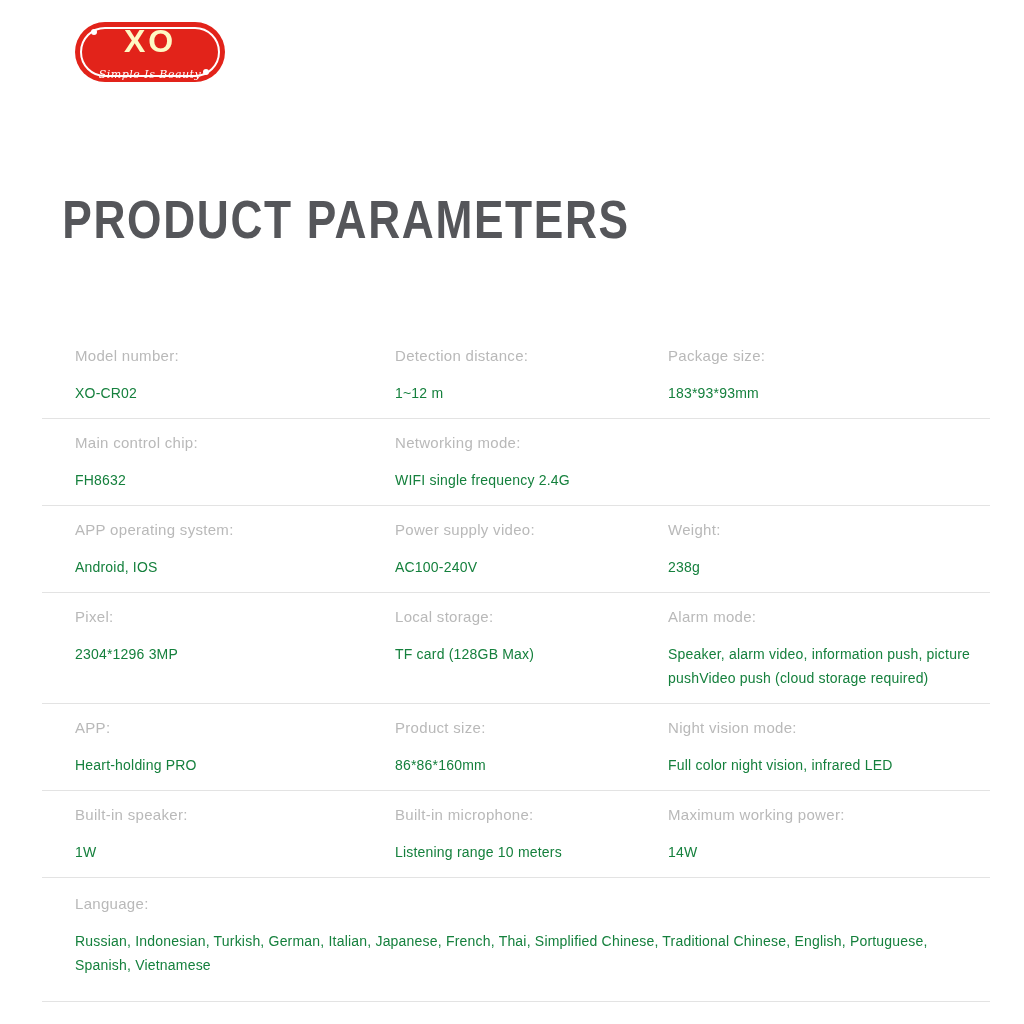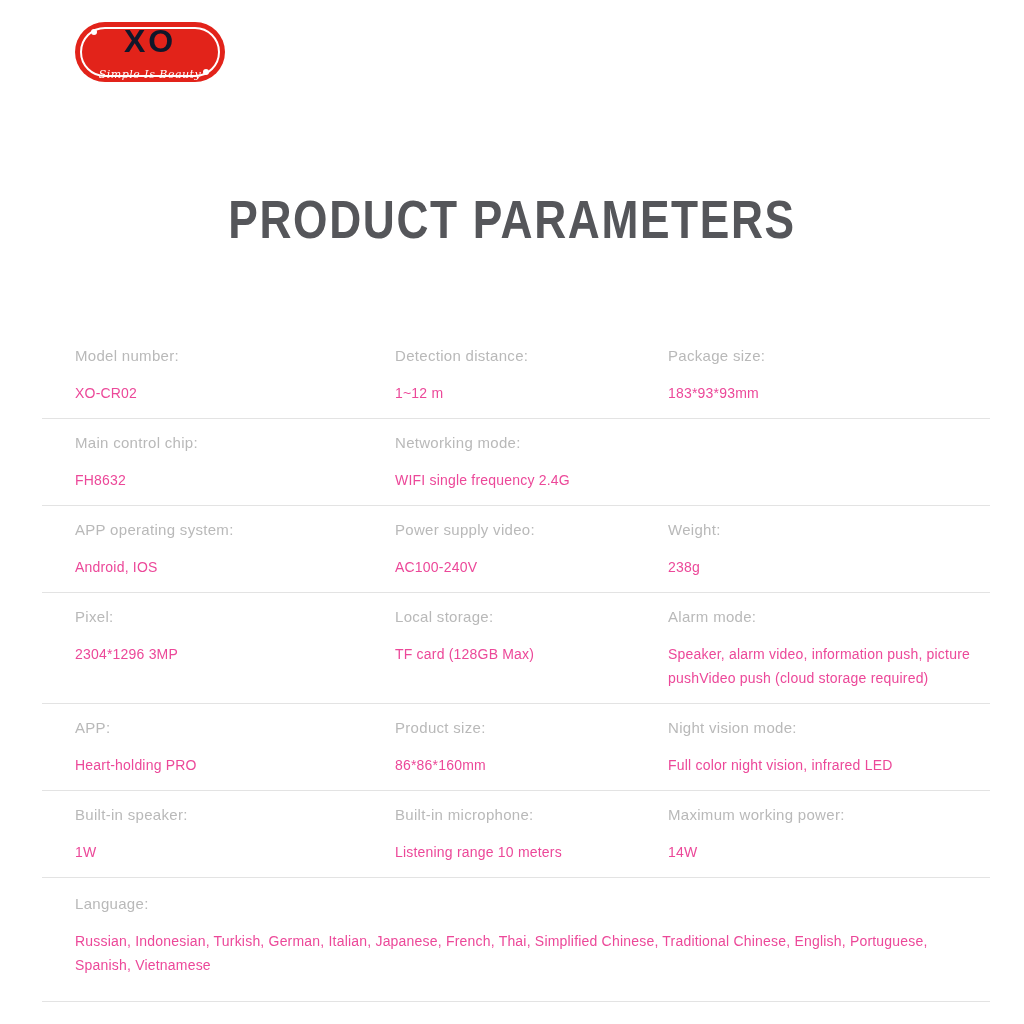--- a/index.html
+++ b/index.html
@@ -37,21 +37,21 @@
   }
   .logo-dot {
     position: absolute;
     width: 6px; height: 6px;
     background: #ffffff;
     border-radius: 50%;
   }
   .logo-dot.tl { left: 16px; top: 7px; }
   .logo-dot.br { right: 16px; bottom: 7px; }
   .logo-brand {
-    color: #0f172a;
+    color: #fef9c3;
     font-weight: bold;
     font-size: 32px;
     line-height: 30px;
     letter-spacing: 3px;
     margin-top: 2px;
   }
   .logo-tagline {
     font-family: "DejaVu Serif", serif;
     font-style: italic;
     font-size: 11px;
@@ -60,21 +60,21 @@
     letter-spacing: 0.5px;
     white-space: nowrap;
   }
 
   
   .title-wrap {
     position: absolute;
     top: 188px;
     left: 0;
     width: 1024px;
-    text-align: center;
+    text-align: left;
   }
   .title-text {
     display: inline-block;
     font-weight: bold;
     font-size: 54px;
     letter-spacing: 2px;
     color: #55565a;
     transform: scaleX(0.82);
     transform-origin: center;
     white-space: nowrap;
@@ -95,21 +95,21 @@
   }
   .spec-cell { padding-right: 18px; }
   .spec-label {
     color: #b9b9b9;
     font-size: 15px;
     letter-spacing: 0.3px;
     margin-bottom: 15px;
     line-height: 20px;
   }
   .spec-value {
-    color: #ec4899;
+    color: #15803d;
     font-size: 14px;
     line-height: 24px;
     letter-spacing: 0.2px;
   }
 
   .language-row {
     display: block;
     padding: 16px 0 24px 33px;
     border-bottom: 1px solid #e3e3e3;
   }

